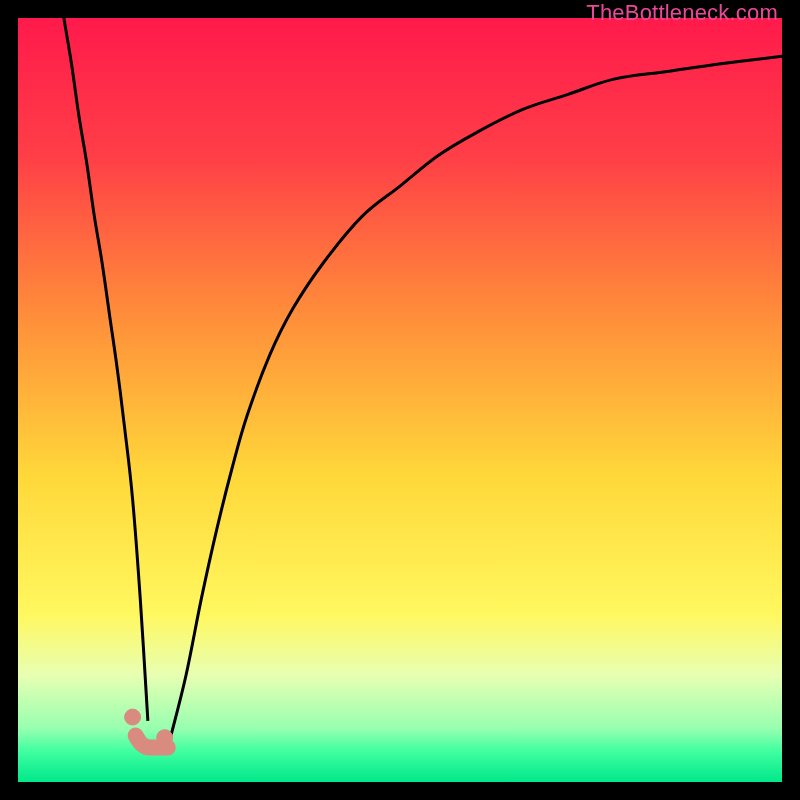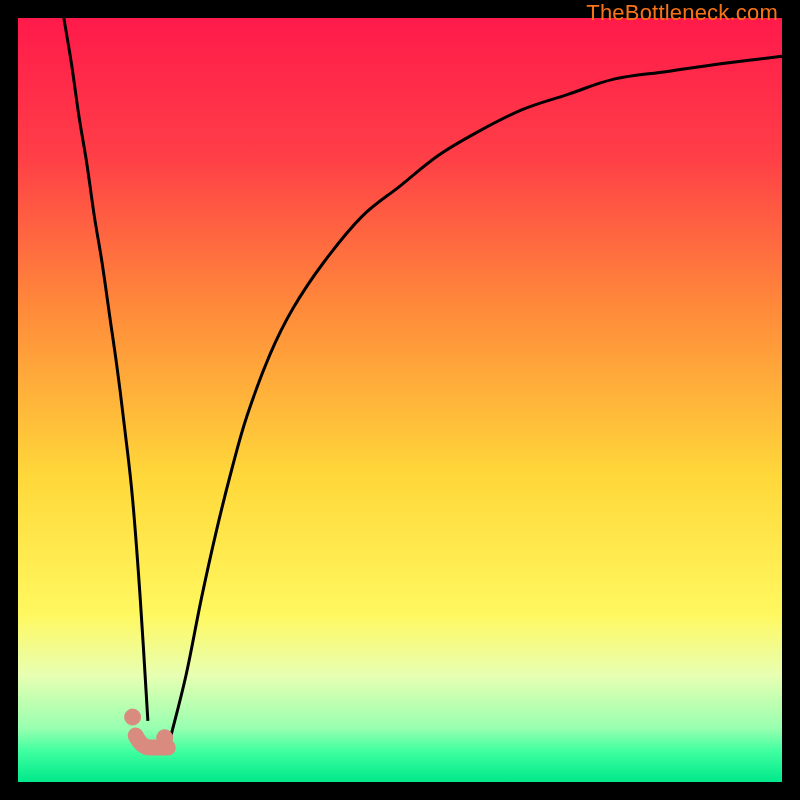--- a/index.html
+++ b/index.html
@@ -23,21 +23,21 @@
     position: absolute;
     left: 0;
     top: 0;
     width: 764px;
     height: 764px;
   }
   .watermark {
     position: absolute;
     top: 0px;
     right: 22px;
-    color: #f97316;
+    color: #ec4899;
     font-size: 22px;
     font-weight: 500;
     letter-spacing: 0.2px;
   }
 </style>
 </head>
 <body>
 
 <div class="frame">
   <svg class="surface" width="764" height="764" viewBox="0 0 764 764">

